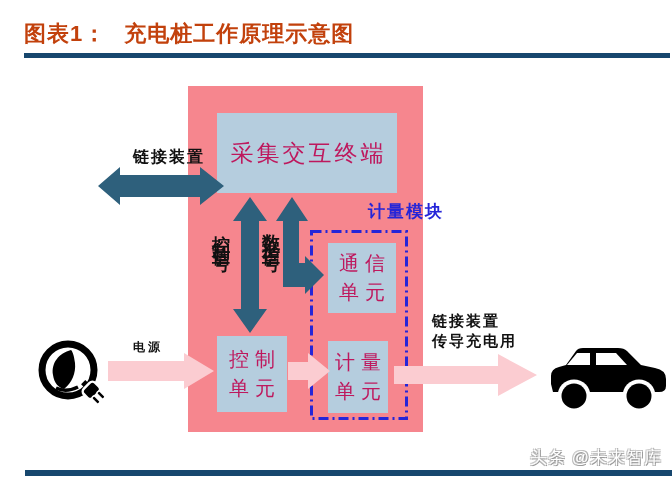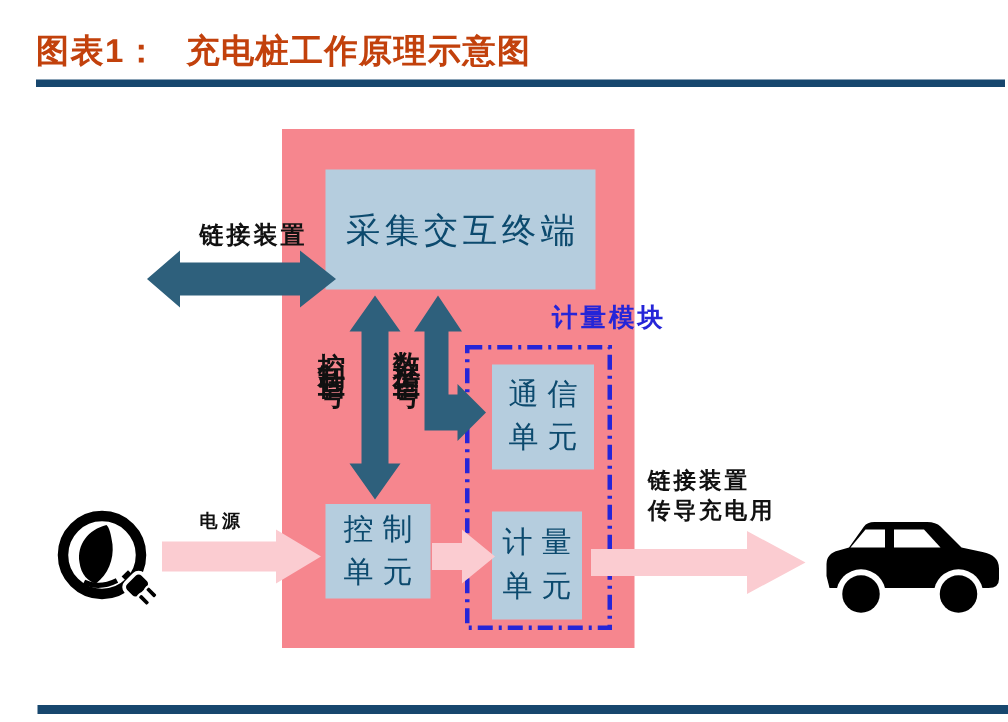--- a/index.html
+++ b/index.html
@@ -11,26 +11,26 @@
   #title-row{left:24px;top:19px;font-size:22px;font-weight:700;color:#c2410c;
              letter-spacing:1px;white-space:nowrap;}
   #title-row .gap{display:inline-block;width:18px;}
   #title-rule{left:24px;top:53px;width:646px;height:5px;background:var(--navy);}
 
   
   #pile-body{left:188px;top:86px;width:235px;height:346px;background:var(--pink-body);}
 
   
   .bluebox{background:var(--box-blue);display:flex;flex-direction:column;
-           align-items:center;justify-content:center;color:#0c4a6e;
+           align-items:center;justify-content:center;color:#be185d;
            font-family:"Liberation Serif","DejaVu Serif",serif;}
   #terminal-box{left:217px;top:113px;width:180px;height:80px;font-size:23px;letter-spacing:3px;}
   #terminal-box span{padding-left:3px;}
   #comm-box{left:328px;top:243px;width:68px;height:70px;}
-  #control-box{left:217px;top:336px;width:70px;height:63px;}
+  #control-box{left:217px;top:336px;width:70px;height:76px;}
   #meter-box{left:328px;top:341px;width:60px;height:72px;}
   .unit{font-size:20px;line-height:29px;letter-spacing:6px;padding-left:6px;white-space:nowrap;}
 
   
   .lbl{font-family:"Liberation Serif","DejaVu Serif",serif;font-weight:700;color:#111;
        white-space:nowrap;}
   #metering-label{left:328px;top:200px;font-size:17px;letter-spacing:2px;color:var(--module-blue);margin-left:40px;}
   #data-exchange-label{left:133px;top:147px;font-size:16px;letter-spacing:2px;}
   #power-label{left:133px;top:339px;font-size:12px;letter-spacing:3px;}
   #charge-link-label{left:432px;top:311px;font-size:15px;line-height:20px;letter-spacing:2px;}
@@ -117,14 +117,15 @@
                L655,368 Q666,370 666,379 L666,386 Q666,392 659,392 Z" fill="#000"></path>
       <polygon points="567,365 577,353 590,353 590,365" fill="#fff"></polygon>
       <polygon points="596,353 616,353 627,365 596,365" fill="#fff"></polygon>
       <circle cx="574" cy="396" r="16.5" fill="#fff"></circle>
       <circle cx="639" cy="396" r="16.5" fill="#fff"></circle>
       <circle cx="574" cy="396" r="12.5" fill="#000"></circle>
       <circle cx="639" cy="396" r="12.5" fill="#000"></circle>
     </g>
   </svg>
 
+  <div id="watermark" class="abs">头条 @未来智库</div>
   <div id="bottom-rule" class="abs"></div>
 </div>
 
 </body></html>

